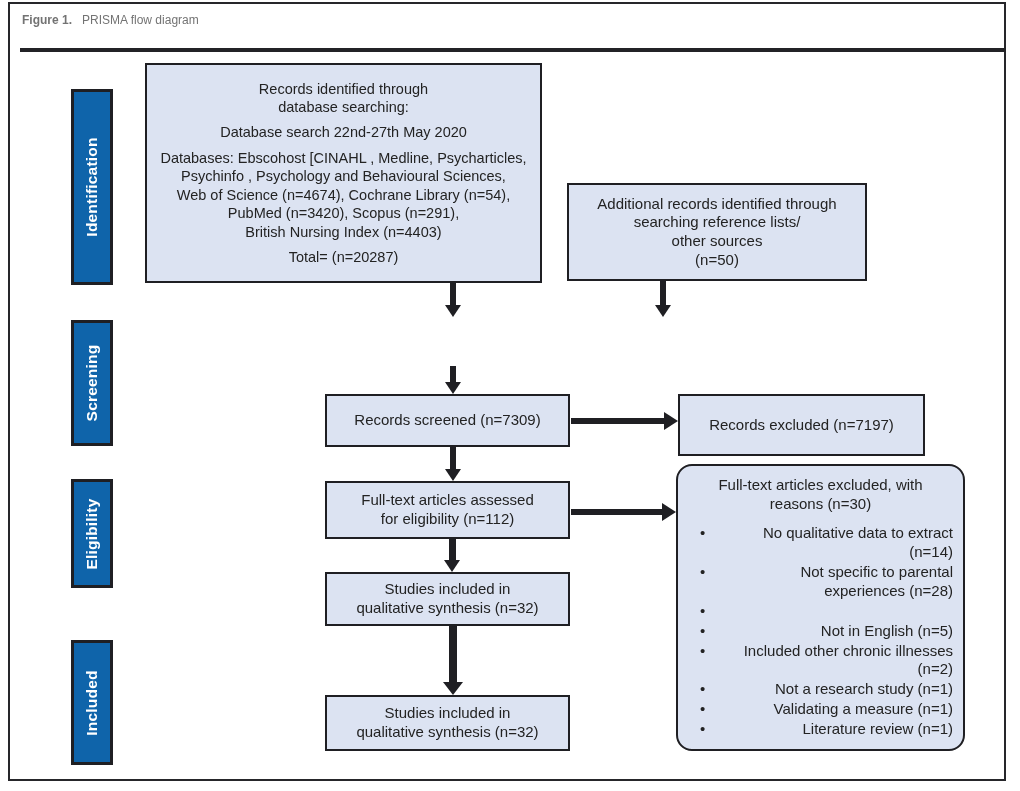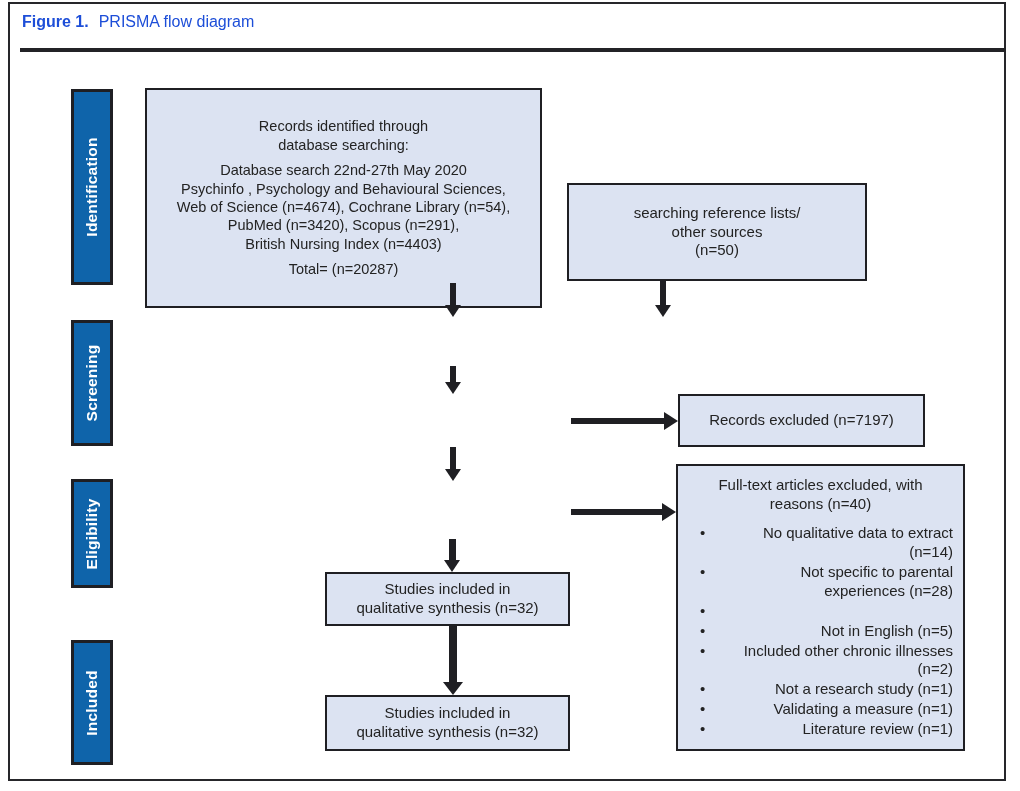--- a/index.html
+++ b/index.html
@@ -15,22 +15,22 @@
   .panel-border {
     position: absolute;
     left: 8px; top: 2px;
     width: 998px; height: 779px;
     border: 2px solid #26262a;
     box-sizing: border-box;
   }
   .fig-title {
     position: absolute;
     left: 22px; top: 13px;
-    font-size: 16px;
-    color: #1d4ed8;
+    font-size: 12px;
+    color: #737373;
     white-space: nowrap;
   }
   .fig-title .lbl { font-weight: bold; margin-right: 10px; }
   .title-rule {
     position: absolute;
     left: 20px; top: 48px;
     width: 986px; height: 4px;
     background: #232326;
   }
   .stage {
@@ -58,21 +58,21 @@
     display: flex;
     flex-direction: column;
     align-items: center;
     justify-content: center;
     text-align: center;
     font-size: 15px;
     line-height: 1.24;
     color: #232323;
     padding: 4px 6px;
   }
-  .flowbox.small-text { font-size: 14.5px; line-height: 1.27; margin-top: 25px; }
+  .flowbox.small-text { font-size: 14.5px; line-height: 1.27; }
   .para-gap { margin-top: 7px; }
   .reasons-box {
     justify-content: flex-start;
     padding: 10px 10px 8px 10px;
   }
   .reasons-box .heading { text-align: center; }
   .reasons-list {
     list-style: none;
     margin: 10px 0 0 0;
     padding: 0;
@@ -130,43 +130,52 @@
     <span>Eligibility</span>
   </div>
   <div class="stage" style="left:71px; top:640px; width:42px; height:125px;">
     <span>Included</span>
   </div>
 
   <div class="flowbox small-text" style="left:145px; top:63px; width:397px; height:220px;">
     <div>Records identified through</div>
     <div>database searching:</div>
     <div class="para-gap">Database search 22nd-27th May 2020</div>
+    <div class="para-gap">Databases: Ebscohost [CINAHL , Medline, Psycharticles,</div>
     <div>Psychinfo , Psychology and Behavioural Sciences,</div>
     <div>Web of Science (n=4674), Cochrane Library (n=54),</div>
     <div>PubMed (n=3420), Scopus (n=291),</div>
     <div>British Nursing Index (n=4403)</div>
     <div class="para-gap">Total= (n=20287)</div>
   </div>
 
   <div class="flowbox" style="left:567px; top:183px; width:300px; height:98px;">
+    <div>Additional records identified through</div>
     <div>searching reference lists/</div>
     <div>other sources</div>
     <div>(n=50)</div>
   </div>
 
 
-
-  <div class="flowbox" style="left:678px; top:394px; width:247px; height:53px;">
+  <div class="flowbox" style="left:325px; top:394px; width:245px; height:53px;">
+    <div>Records screened (n=7309)</div>
+  </div>
+
+  <div class="flowbox" style="left:678px; top:394px; width:247px; height:62px;">
     <div>Records excluded (n=7197)</div>
   </div>
 
-
-  <div class="flowbox reasons-box" style="left:676px; top:464px; width:289px; height:287px;">
+  <div class="flowbox" style="left:325px; top:481px; width:245px; height:58px;">
+    <div>Full-text articles assessed</div>
+    <div>for eligibility (n=112)</div>
+  </div>
+
+  <div class="flowbox reasons-box" style="left:676px; top:464px; width:289px; height:287px;border-radius:16px;">
     <div class="heading">Full-text articles excluded, with</div>
-    <div class="heading">reasons (n=40)</div>
+    <div class="heading">reasons (n=30)</div>
     <ul class="reasons-list">
       <li>
         <span class="bullet">•</span>
         <span class="reason-text">No qualitative data to extract (n=14)</span>
       </li>
       <li>
         <span class="bullet">•</span>
         <span class="reason-text">Not specific to parental experiences (n=28)</span>
       </li>
       <li>

